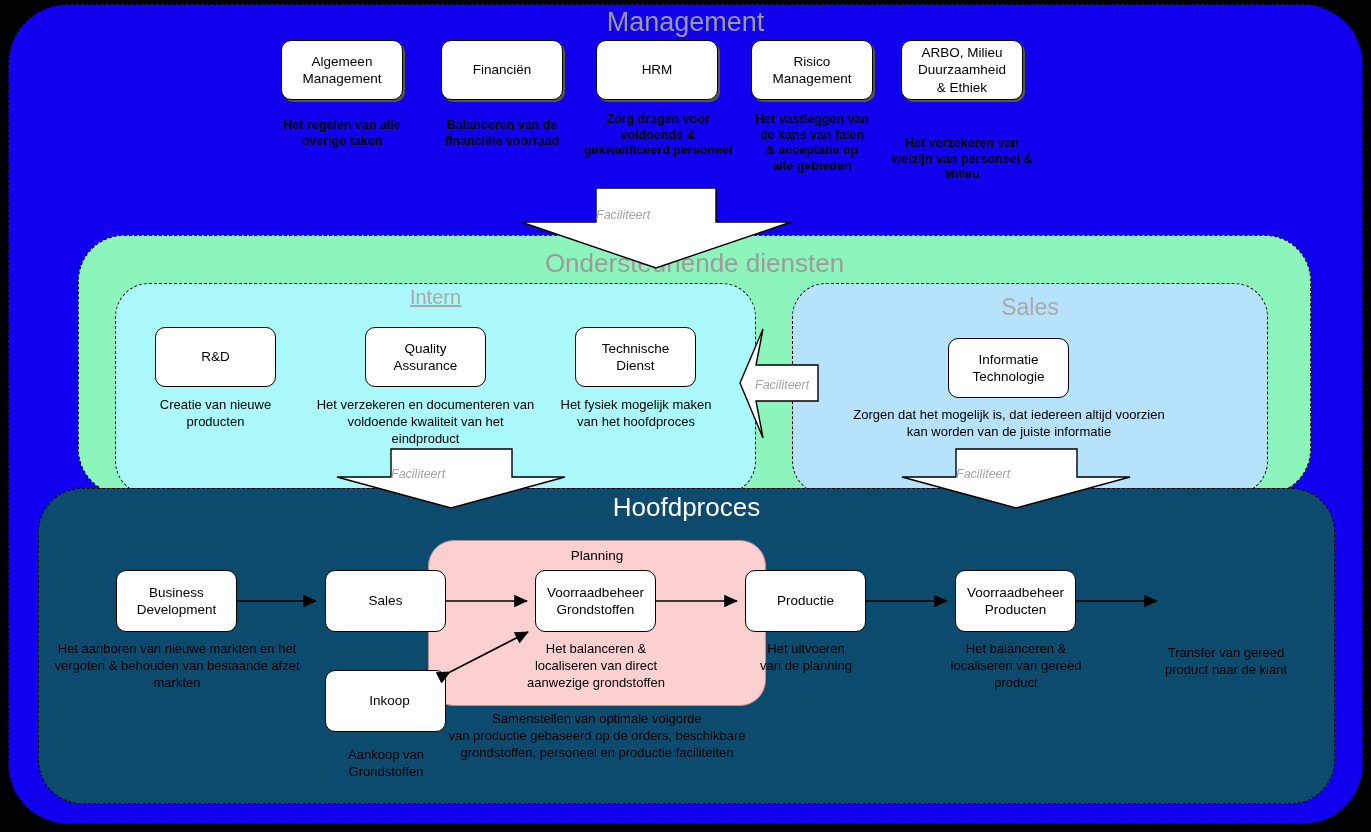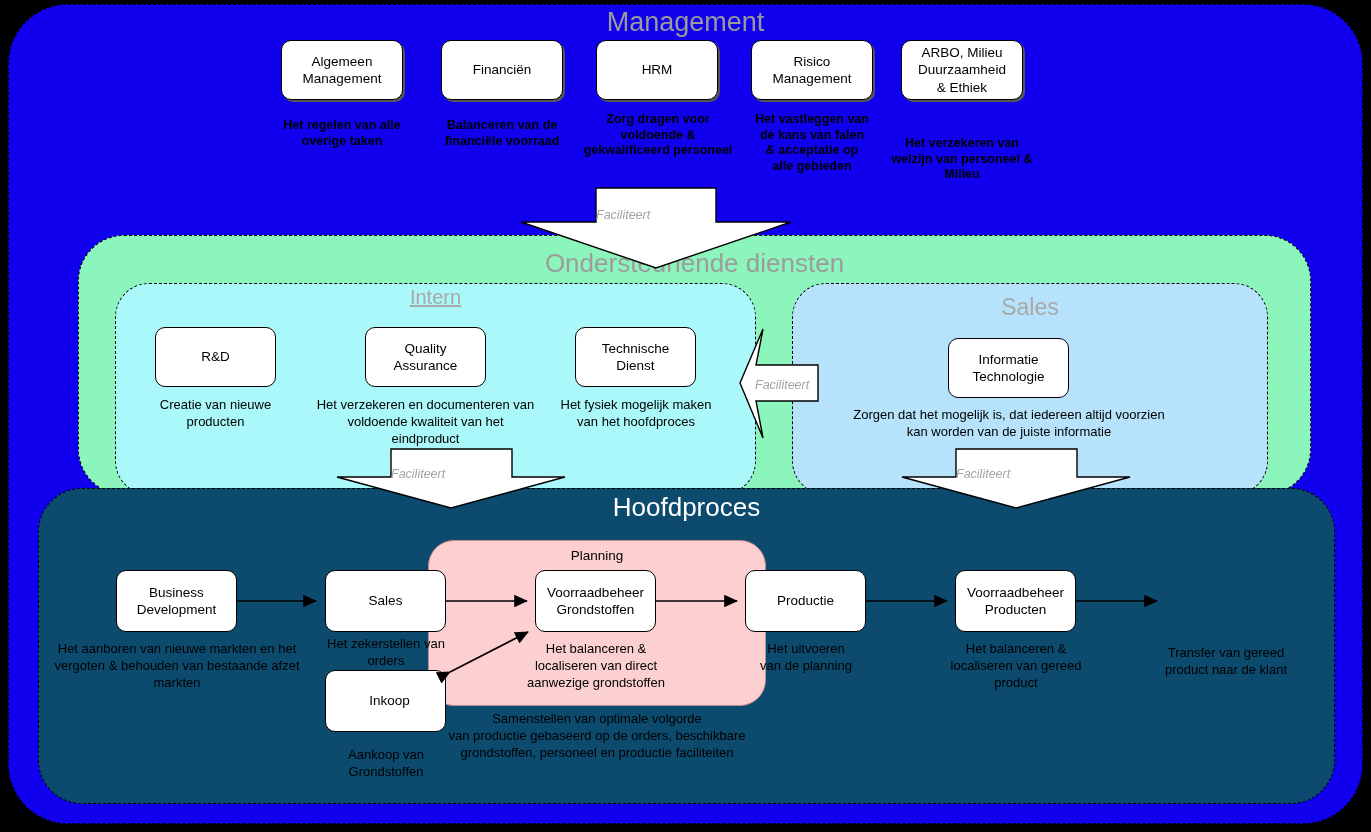--- a/index.html
+++ b/index.html
@@ -237,21 +237,20 @@
   </div>
 
   <div class="node" style="left:116px; top:570px; width:121px; height:62px;">
     <span>Business<br>Development</span>
   </div>
   <div class="caption" style="left:54px; top:641px; width:246px;">Het aanboren van nieuwe markten en het<br>vergoten &amp; behouden van bestaande afzet<br>markten</div>
 
   <div class="node" style="left:325px; top:570px; width:121px; height:62px;">
     <span>Sales</span>
   </div>
-  <div class="caption" style="left:318px; top:636px; width:136px;">Het zekerstellen van<br>orders</div>
 
   <div class="node" style="left:325px; top:670px; width:121px; height:62px;padding-left:8px;">
     <span>Inkoop</span>
   </div>
   <div class="caption" style="left:318px; top:747px; width:136px;">Aankoop van<br>Grondstoffen</div>
 
   <div class="node" style="left:535px; top:570px; width:121px; height:62px;">
     <span>Voorraadbeheer<br>Grondstoffen</span>
   </div>
   <div class="caption" style="left:521px; top:641px; width:150px;">Het balanceren &amp;<br>localiseren van direct<br>aanwezige grondstoffen</div>

